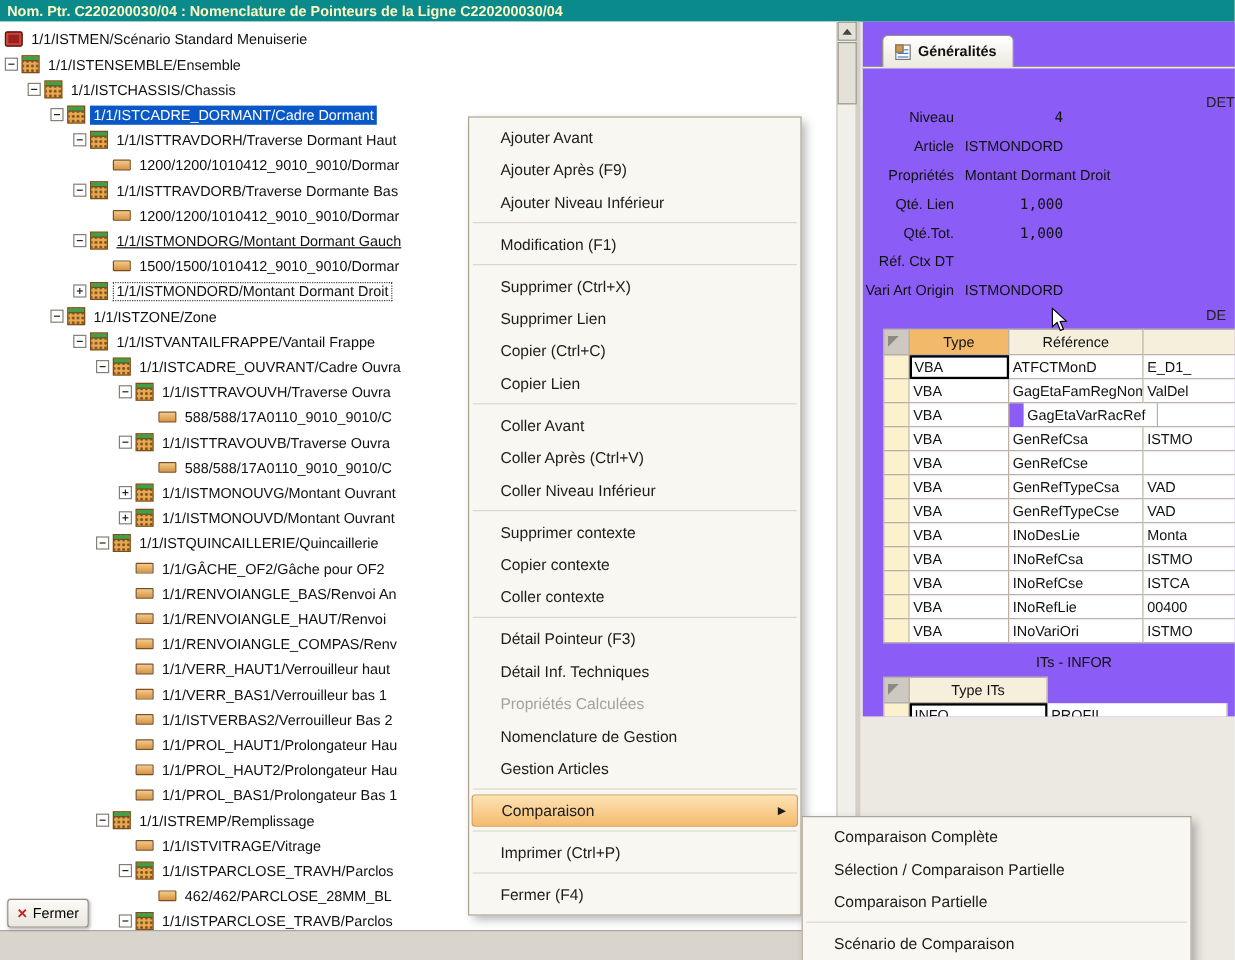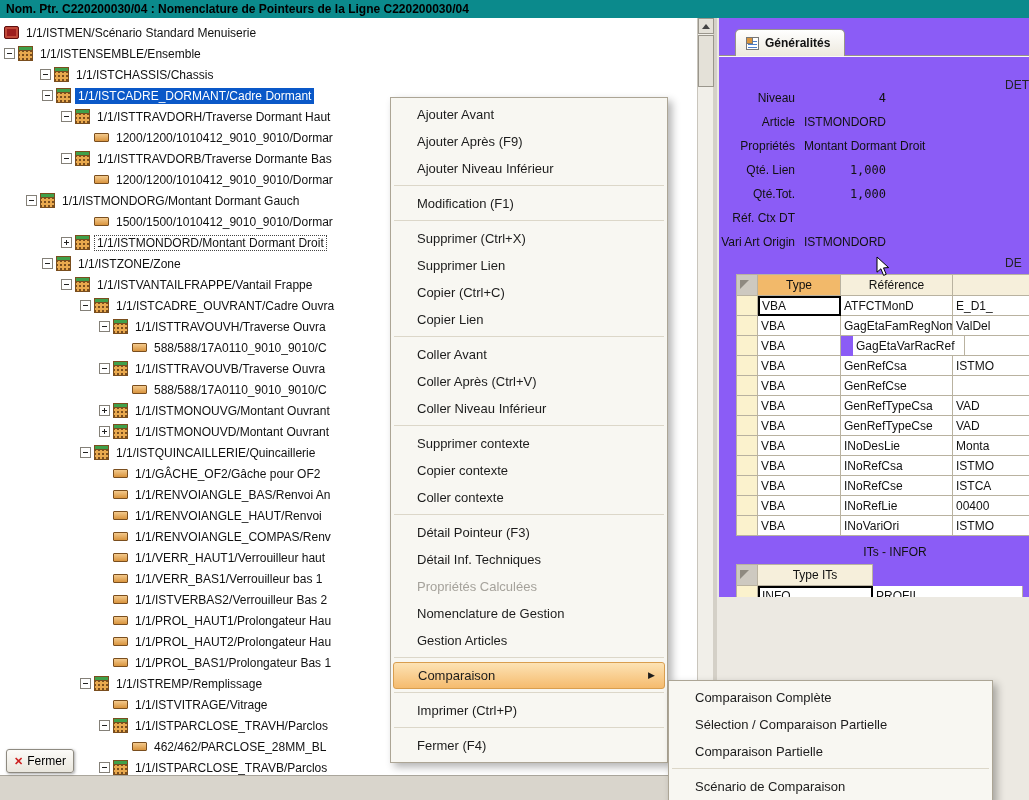--- a/index.html
+++ b/index.html
@@ -1,21 +1,21 @@
 <!DOCTYPE html>
 <html><head>
 <meta charset="utf-8">
 <style>
   *{margin:0;padding:0;box-sizing:border-box}
   html,body{width:1029px;height:800px}
   body{position:relative;font-family:"Liberation Sans",sans-serif;font-size:12px;color:#111;
        background:#ECE9E2;overflow:hidden}
 
   
-  .titlebar{position:absolute;left:0;top:0;width:100%;height:18px;background:#0B8A8C;color:#000000;
+  .titlebar{position:absolute;left:0;top:0;width:100%;height:18px;background:#0B8A8C;color:#fef9c3;
             font-weight:bold;line-height:18px;padding-left:6px;font-size:12px;white-space:nowrap}
 
   
   .tree-panel{position:absolute;left:0;top:18px;width:713px;height:762px;background:#fff;
               border-right:1px solid #8F8B82;overflow:hidden;z-index:1}
   .tree-view{padding-top:4px}
   .tree-row{height:21px;display:flex;align-items:center;white-space:nowrap}
   .expander{width:11px;height:11px;border:1px solid #848078;background:#fff;position:relative;
             margin-right:3px;flex:0 0 auto}
   .expander::before{content:"";position:absolute;left:2px;right:2px;top:4px;height:1px;background:#222}
@@ -127,21 +127,21 @@
   <div class="tree-view">
       <div class="tree-row" style="padding-left: 4px;">
         <span class="tree-icon root"></span>
         <span class="tree-label">1/1/ISTMEN/Scénario Standard Menuiserie</span>
       </div>
       <div class="tree-row" style="padding-left: 4px;">
         <span class="expander minus"></span>
         <span class="tree-icon assembly"></span>
         <span class="tree-label">1/1/ISTENSEMBLE/Ensemble</span>
       </div>
-      <div class="tree-row" style="padding-left: 40px;">
+      <div class="tree-row" style="padding-left: 23px;">
         <span class="expander minus"></span>
         <span class="tree-icon assembly"></span>
         <span class="tree-label">1/1/ISTCHASSIS/Chassis</span>
       </div>
       <div class="tree-row" style="padding-left: 42px;">
         <span class="expander minus"></span>
         <span class="tree-icon assembly"></span>
         <span class="tree-label selected">1/1/ISTCADRE_DORMANT/Cadre Dormant</span>
       </div>
       <div class="tree-row" style="padding-left: 61px;">
@@ -157,21 +157,21 @@
       <div class="tree-row" style="padding-left: 61px;">
         <span class="expander minus"></span>
         <span class="tree-icon assembly"></span>
         <span class="tree-label">1/1/ISTTRAVDORB/Traverse Dormante Bas</span>
       </div>
       <div class="tree-row" style="padding-left: 80px;">
         <span class="expander-spacer"></span>
         <span class="tree-icon part"></span>
         <span class="tree-label">1200/1200/1010412_9010_9010/Dormar</span>
       </div>
-      <div class="tree-row" style="padding-left: 26px;">
+      <div class="tree-row" style="padding-left: 61px; text-decoration: underline;">
         <span class="expander minus"></span>
         <span class="tree-icon assembly"></span>
         <span class="tree-label">1/1/ISTMONDORG/Montant Dormant Gauch</span>
       </div>
       <div class="tree-row" style="padding-left: 80px;">
         <span class="expander-spacer"></span>
         <span class="tree-icon part"></span>
         <span class="tree-label">1500/1500/1010412_9010_9010/Dormar</span>
       </div>
       <div class="tree-row" style="padding-left: 61px;">

